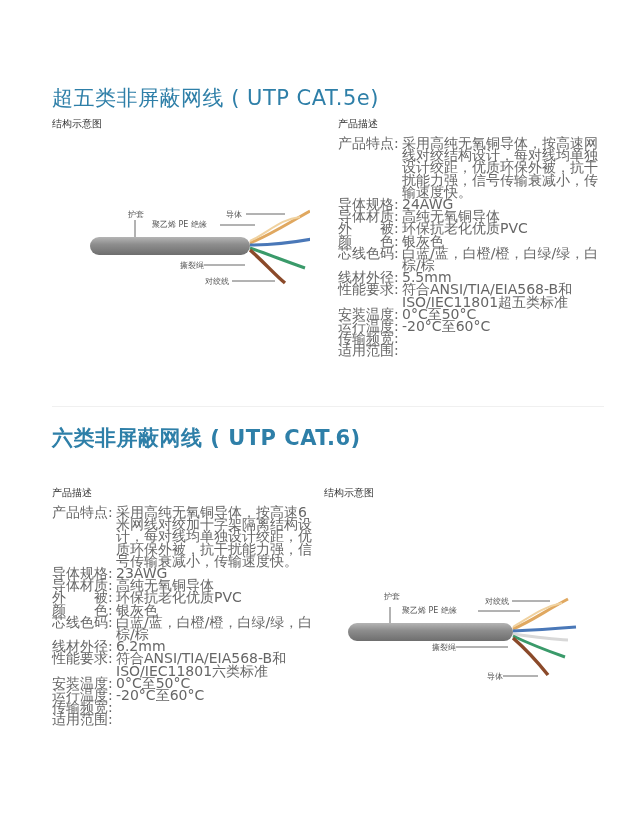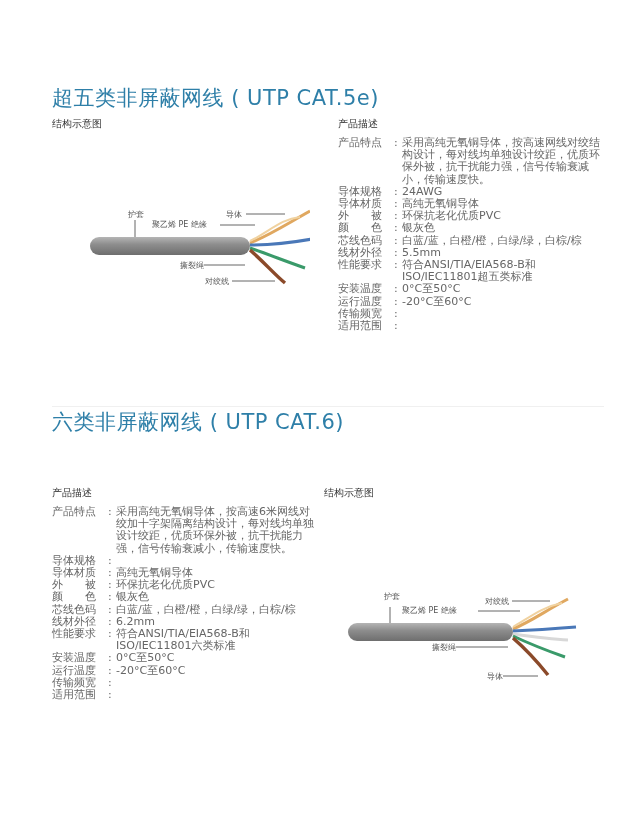--- a/index.html
+++ b/index.html
@@ -8,21 +8,21 @@
     font-family: "DejaVu Sans", "Liberation Sans", sans-serif; color: #555;
   }
   .title {
     position: absolute; left: 52px; font-size: 21px; color: #2e7fa8; font-weight: normal;
     letter-spacing: 0.5px; white-space: nowrap;
   }
   .subhead {
     position: absolute; font-size: 10px; font-weight: normal; color: #333; white-space: nowrap;
   }
   .specs {
-    position: absolute; font-size: 11px; line-height: 12.2px; color: #666;
+    position: absolute; font-size: 14px; line-height: 12.2px; color: #666;
   }
   .row { display: flex; }
   .label { width: 56px; flex: none; white-space: nowrap; }
   .colon { width: 8px; flex: none; }
   .value { flex: 1; }
   .divider {
     position: absolute; left: 52px; width: 552px; top: 406px; height: 1px; background: #f0f0f0;
   }
   .diagram { position: absolute; }
   .diagram svg { display: block; }
@@ -120,34 +120,35 @@
       <span class="colon">:</span>
     </div>
   <div class="row">
       <span class="label">适用范围</span>
       <span class="colon">:</span>
     </div>
 </div>
 
 <div class="divider"></div>
 
-<div class="title" style="top:408px;">六类非屏蔽网线 ( UTP CAT.6)</div>
+<div class="title" style="top:424px;font-weight:bold;">六类非屏蔽网线 ( UTP CAT.6)</div>
 
 <div class="subhead" style="left:52px; top:486px;">产品描述</div>
 <div class="subhead" style="left:324px; top:486px;">结构示意图</div>
 
 <div class="specs" style="left:52px; top:506px; width:265px;">
   <div class="row">
       <span class="label">产品特点</span>
       <span class="colon">:</span>
       <span class="value">采用高纯无氧铜导体，按高速6米网线对绞加十字架隔离结构设计，每对线均单独设计绞距，优质环保外被，抗干扰能力强，信号传输衰减小，传输速度快。</span>
     </div>
   <div class="row">
       <span class="label">导体规格</span>
       <span class="colon">:</span>
+      <span class="value">23AWG</span>
     </div>
   <div class="row">
       <span class="label">导体材质</span>
       <span class="colon">:</span>
       <span class="value">高纯无氧铜导体</span>
     </div>
   <div class="row">
       <span class="label">外　　被</span>
       <span class="colon">:</span>
       <span class="value">环保抗老化优质PVC</span>

